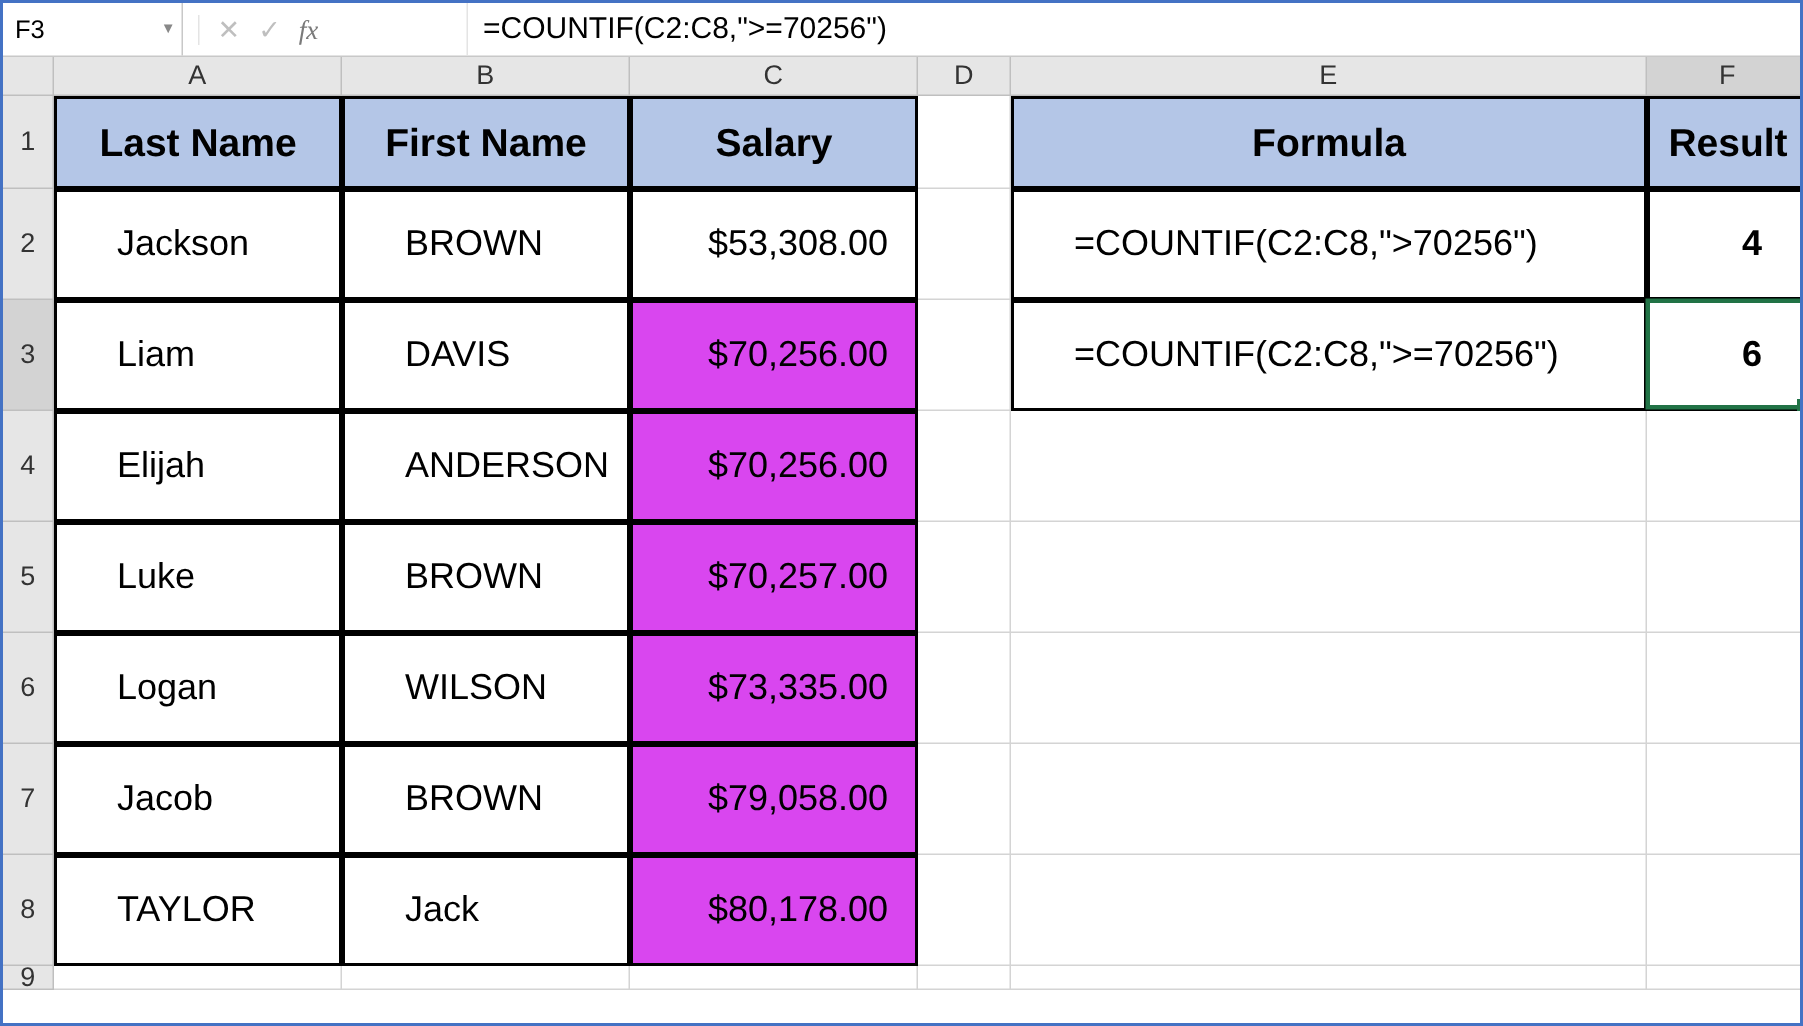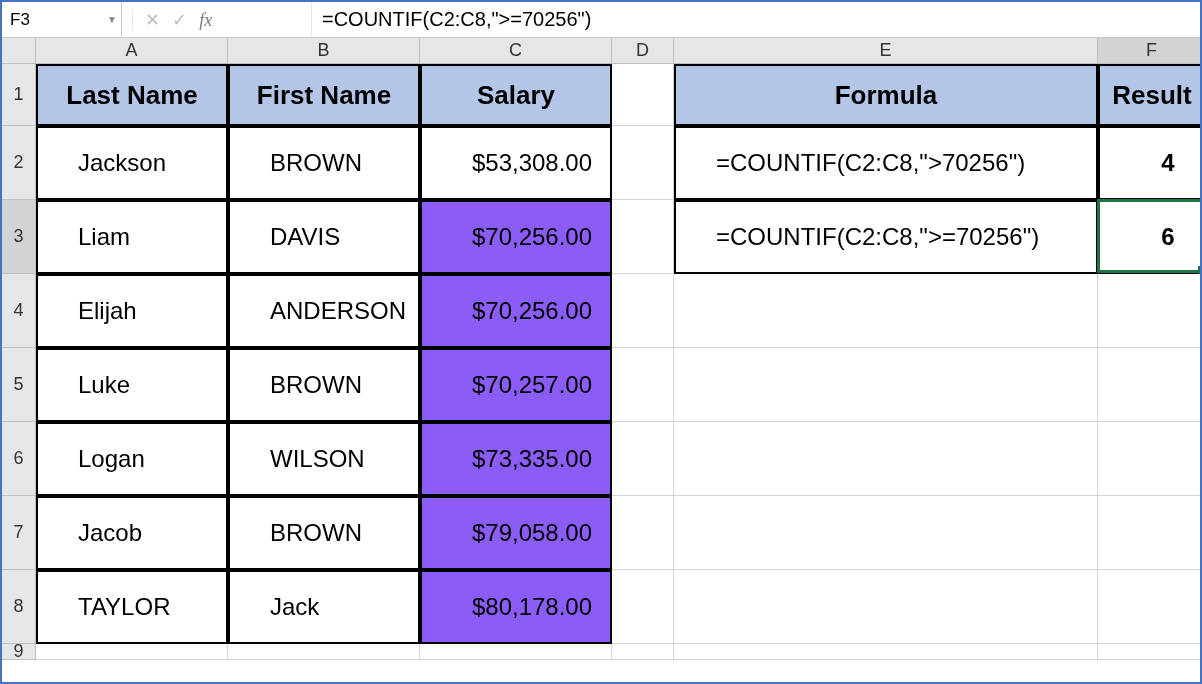--- a/index.html
+++ b/index.html
@@ -110,21 +110,21 @@
     font-weight:bold;
     justify-content:center;
     font-size:26px;
   }
   .tbody {
     border:2px solid #000 !important;
     font-size:24px;
     padding-left:40px;
   }
   .tbody.center { justify-content:center; }
-  .tbody.hl { background:#8b5cf6; }
+  .tbody.hl { background:#d946ef; }
   .tbody.bold { font-weight:bold; }
   
   .active-cell {
     position:absolute;
     border:3px solid #217346;
     pointer-events:none;
   }
   .active-cell::after{
     content:"";
     position:absolute;

